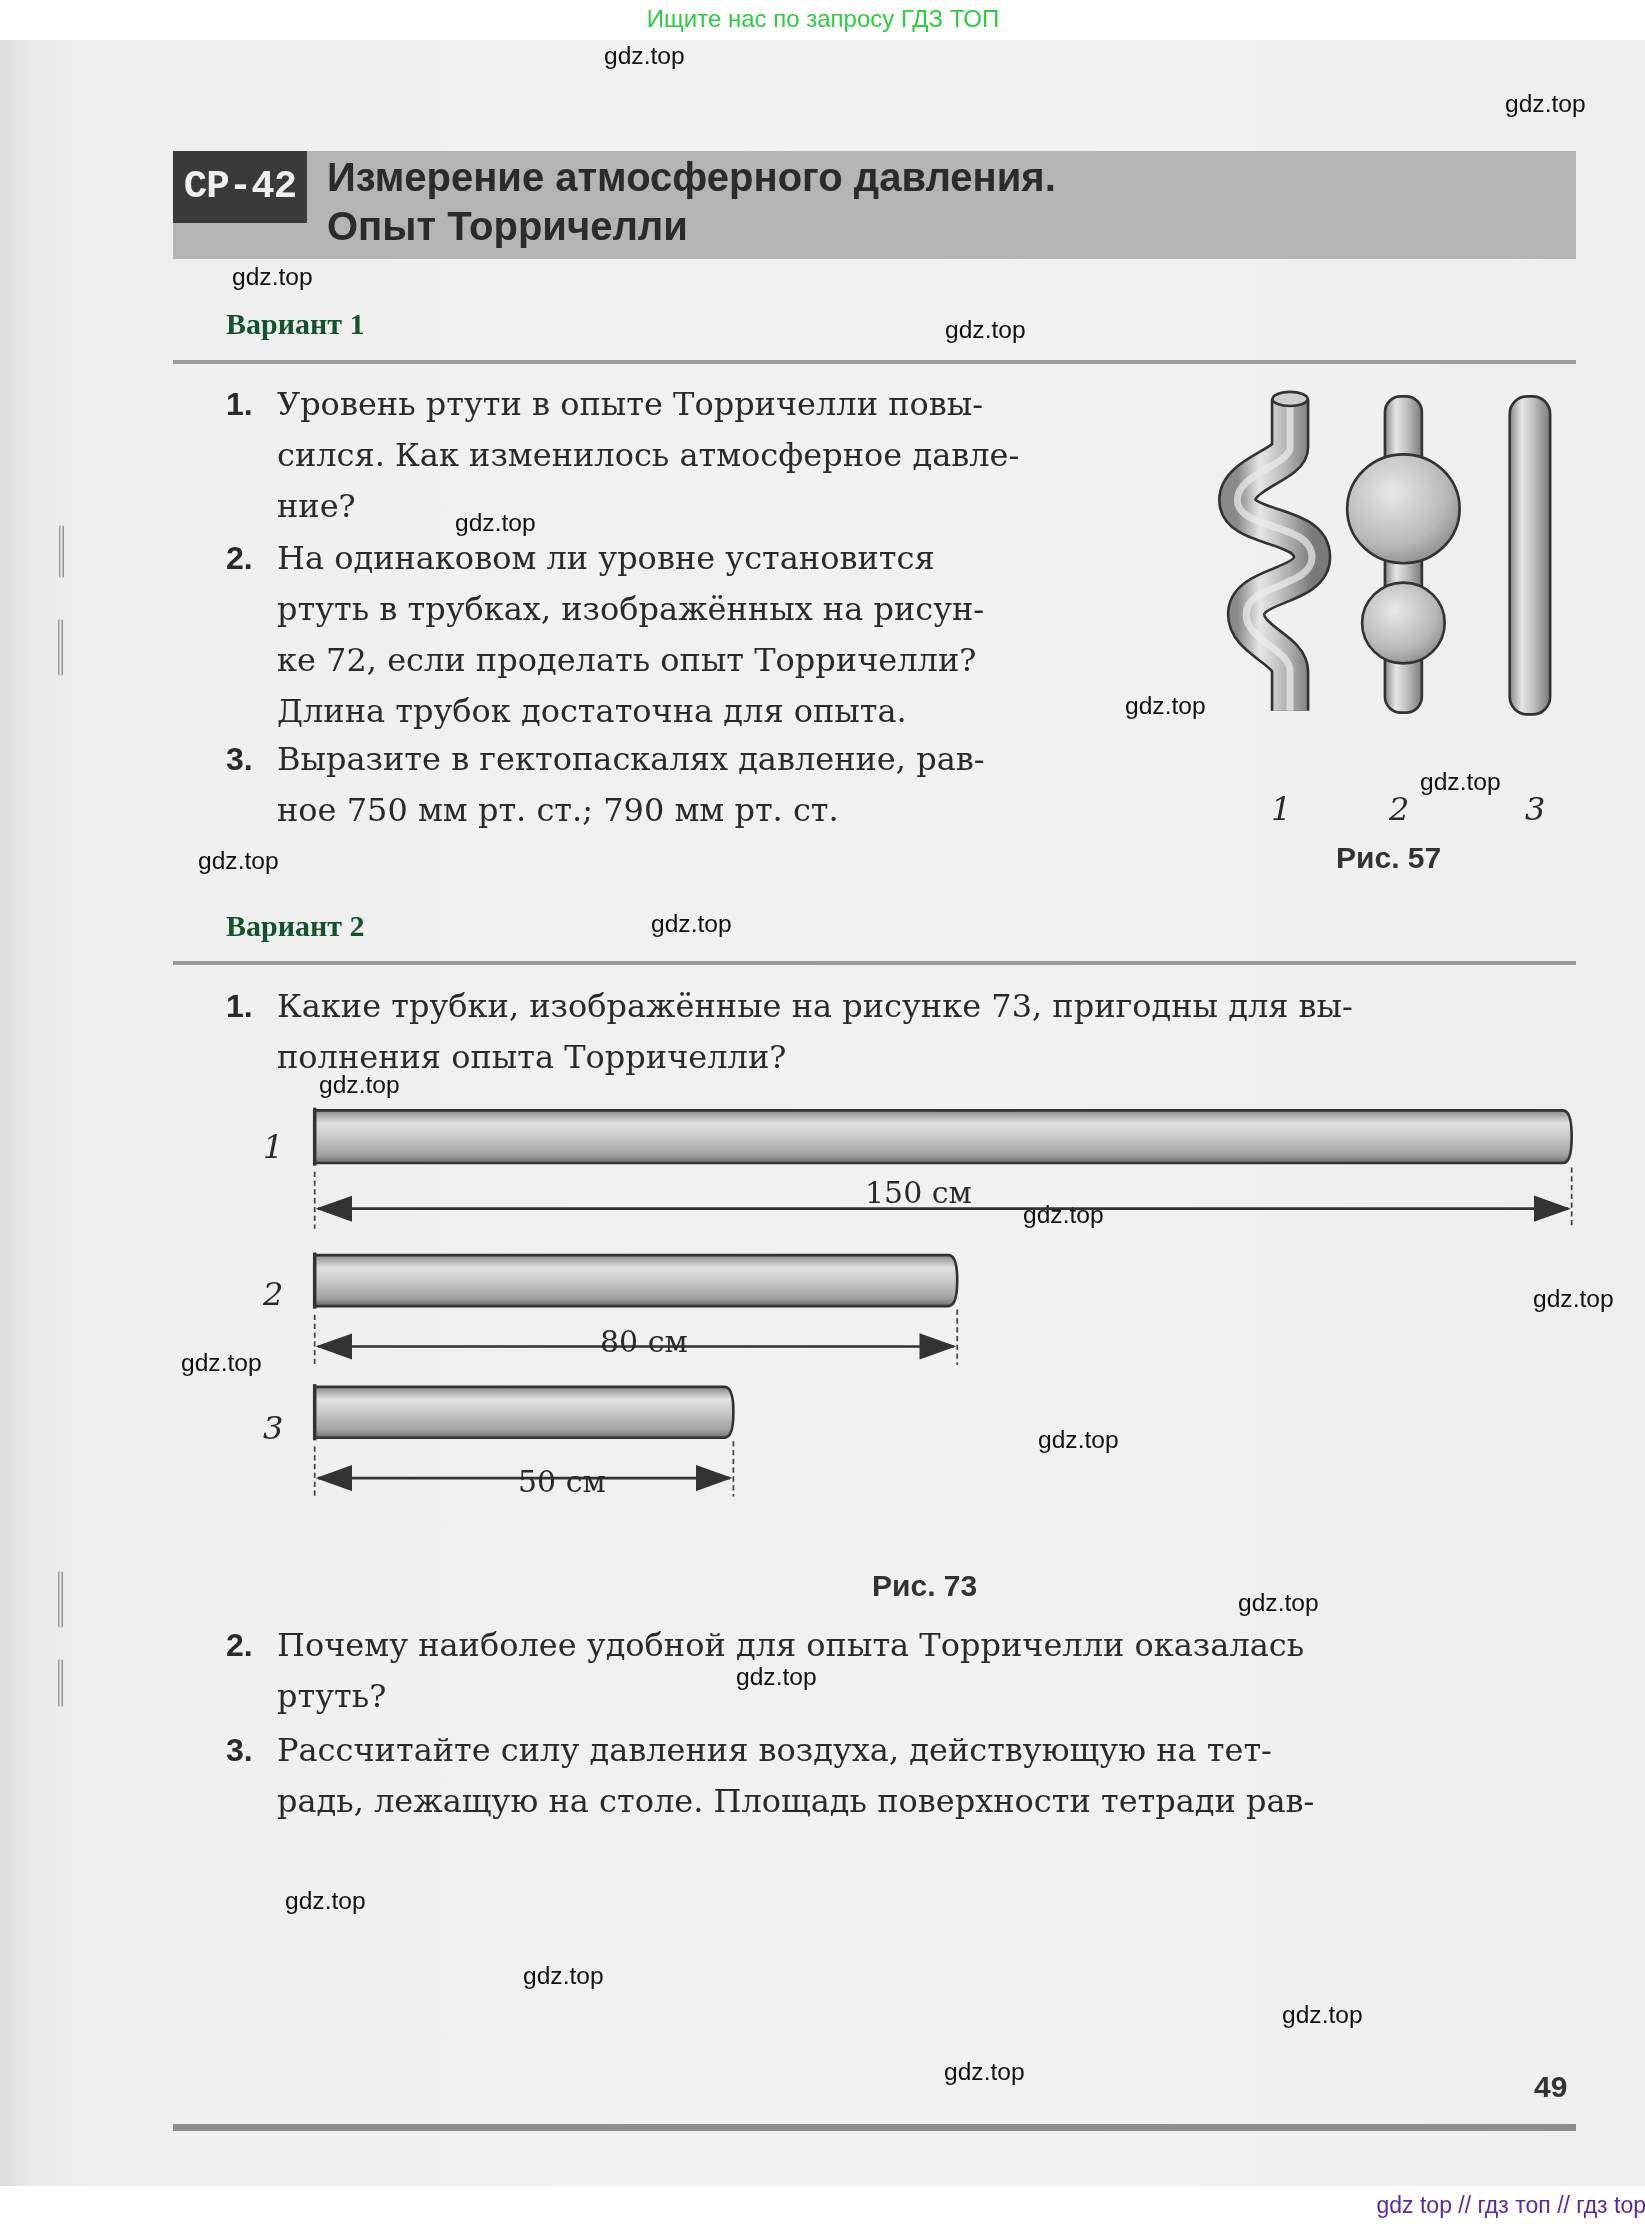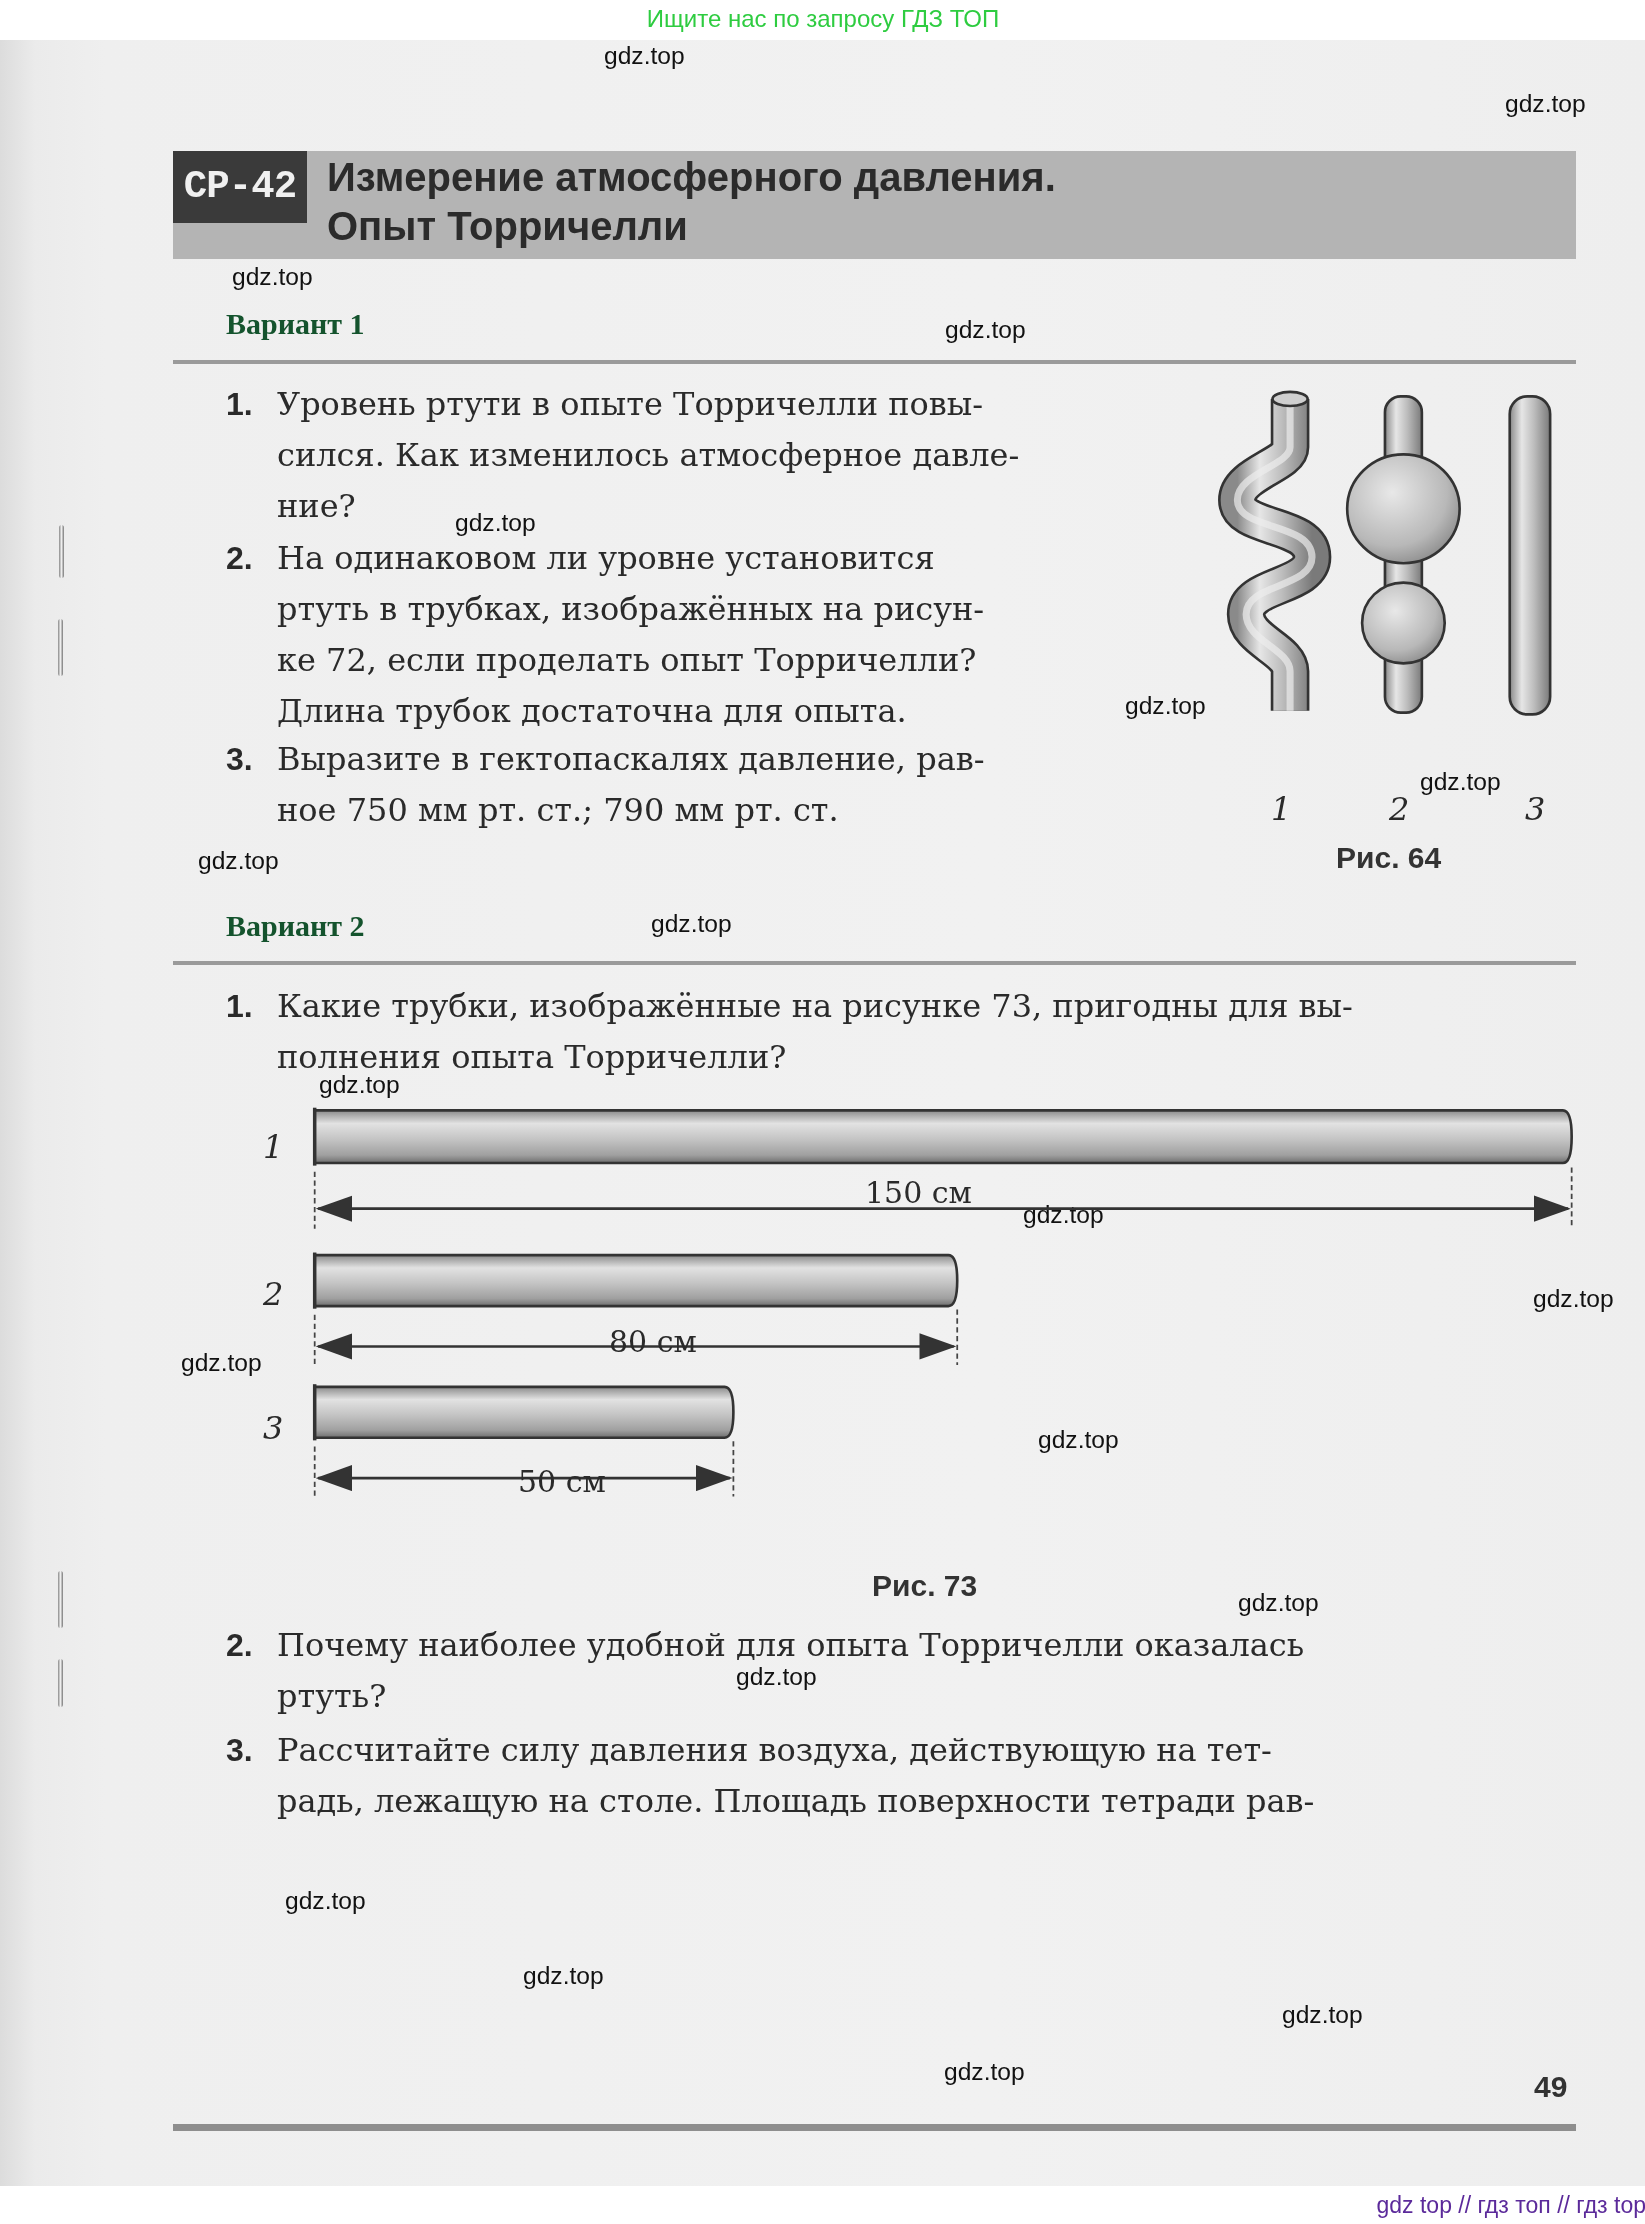--- a/index.html
+++ b/index.html
@@ -121,21 +121,21 @@
     <ellipse cx="219" cy="280" rx="47" ry="46" fill="url(#bulb)" stroke="#333" stroke-width="3"></ellipse>
   </g>
 
   <g>
     <rect x="340" y="22" width="46" height="362" rx="20" fill="url(#glassV)" stroke="#333" stroke-width="3"></rect>
   </g>
 </svg>
 <div class="abs fig-label" style="left:1271px; top:790px;">1</div>
 <div class="abs fig-label" style="left:1389px; top:790px;">2</div>
 <div class="abs fig-label" style="left:1525px; top:790px;">3</div>
-<div class="abs caption" style="left:1336px; top:841px;">Рис. 64</div>
+<div class="abs caption" style="left:1336px; top:841px;">Рис. 57</div>
 
 <div class="abs variant" style="left:226px; top:909px;">Вариант 2</div>
 <div class="abs rule" style="left:173px; top:961px; width:1403px;"></div>
 
 <div class="abs q" style="left:226px; top:981px; width:1352px; height:105px;">
   <span class="qnum">1.</span>
   <div class="qtext" style="width:1301px;">
     <div>Какие трубки, изображённые на рисунке 73, пригодны для вы-</div>
     <div>полнения опыта Торричелли?</div>
   </div>
@@ -179,21 +179,21 @@
     <line x1="68" y1="327" x2="68" y2="391" stroke="#333" stroke-width="4"></line>
     <line x1="68" y1="398" x2="68" y2="455" stroke="#444" stroke-width="2" stroke-dasharray="6,4"></line>
     <line x1="545" y1="392" x2="545" y2="455" stroke="#444" stroke-width="2" stroke-dasharray="6,4"></line>
     <line x1="72" y1="434" x2="541" y2="434" stroke="#333" stroke-width="3" marker-start="url(#arrowL)" marker-end="url(#arrowR)"></line>
   </g>
 </svg>
 <div class="abs fig-label" style="left:263px; top:1128px;">1</div>
 <div class="abs fig-label" style="left:263px; top:1275px;">2</div>
 <div class="abs fig-label" style="left:263px; top:1409px;">3</div>
 <div class="abs dim" style="left:865px; top:1175px;text-align:center;">150 см</div>
-<div class="abs dim" style="left:600px; top:1324px;margin-left:9px;">80 см</div>
+<div class="abs dim" style="left:600px; top:1324px;">80 см</div>
 <div class="abs dim" style="left:478px; top:1464px;margin-left:40px;">50 см</div>
 <div class="abs caption" style="left:872px; top:1549px;margin-top:20px;">Рис. 73</div>
 
 <div class="abs q" style="left:226px; top:1620px; width:1352px; height:105px;">
   <span class="qnum">2.</span>
   <div class="qtext" style="width:1301px;">
     <div>Почему наиболее удобной для опыта Торричелли оказалась</div>
     <div>ртуть?</div>
   </div>
 </div>

